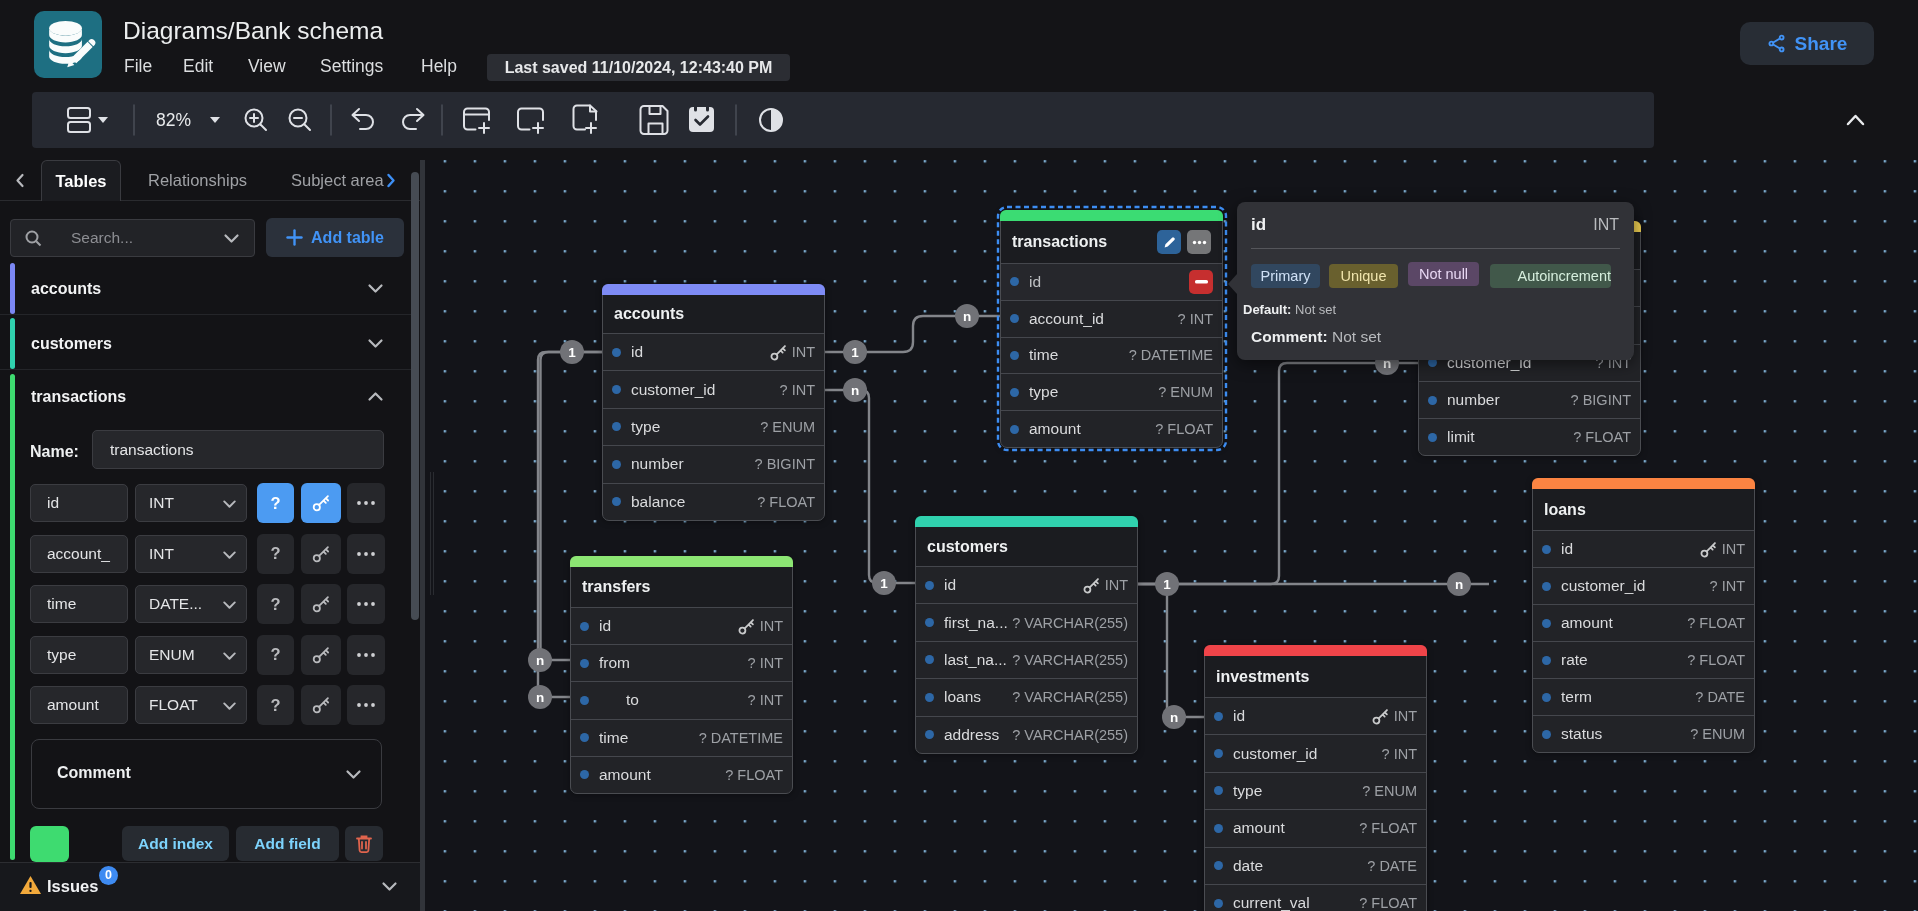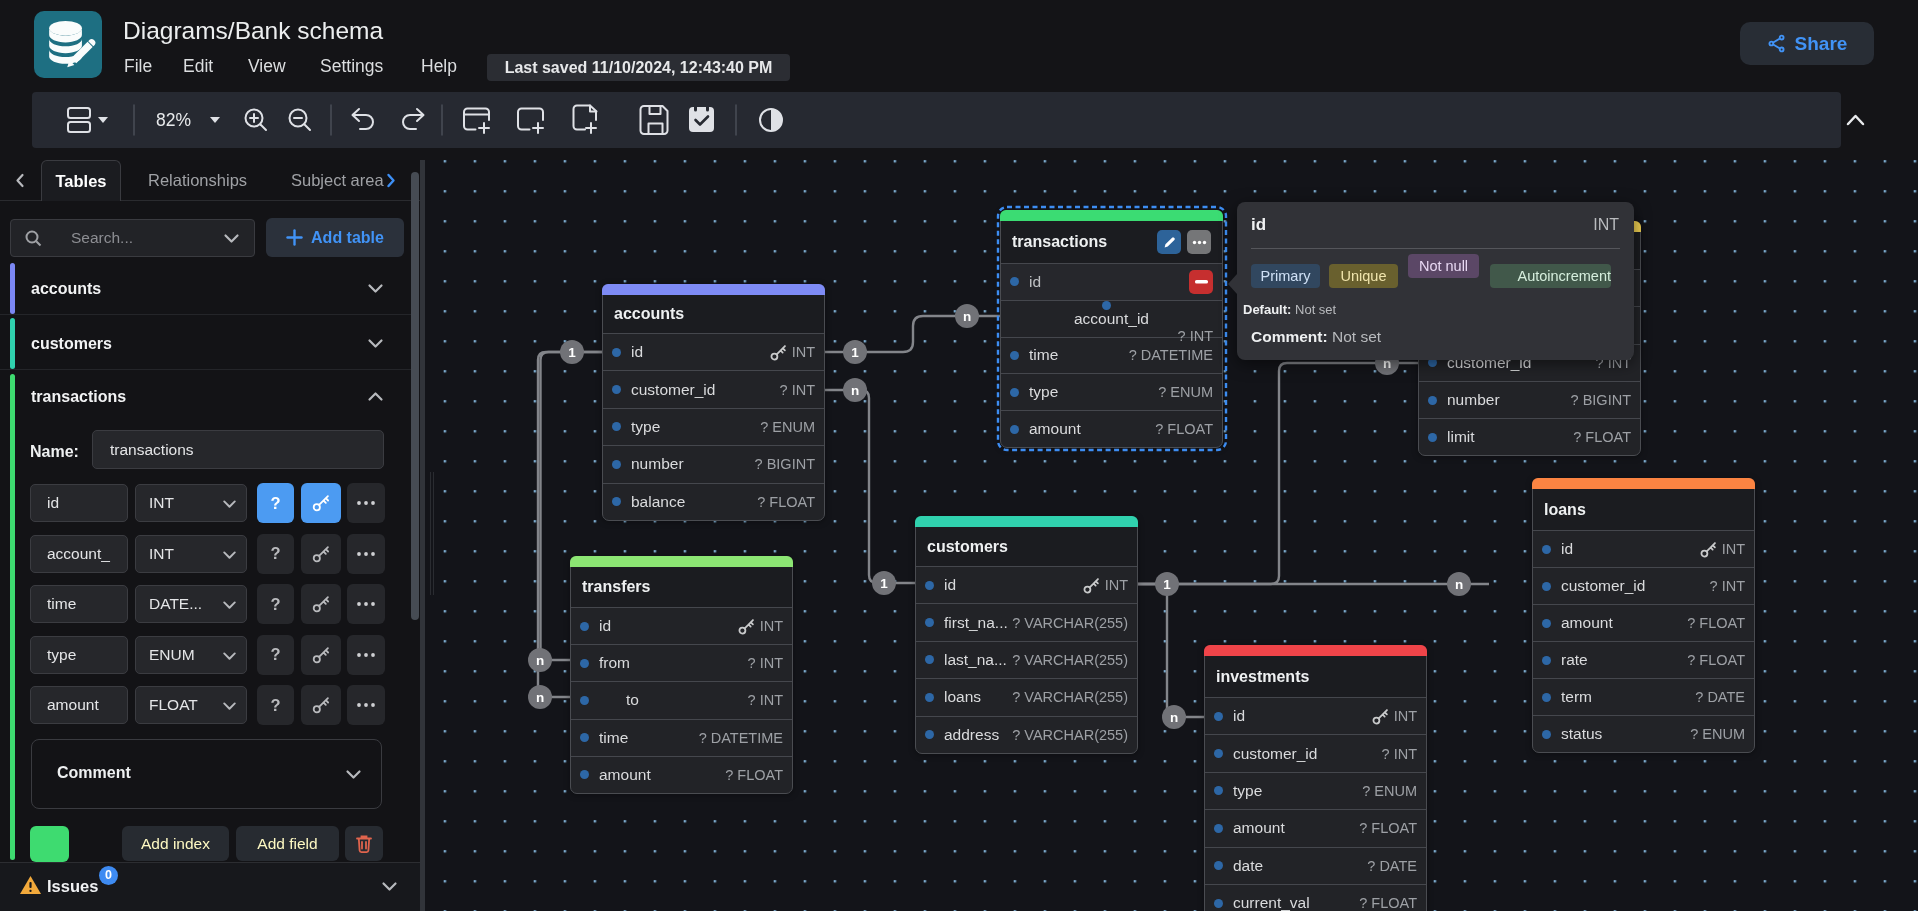--- a/index.html
+++ b/index.html
@@ -6,37 +6,37 @@
   html,body { width:1918px; height:911px; overflow:hidden; background:#141417; font-family:"Liberation Sans", sans-serif; }
   .abs { position:absolute; }
   
   #hdr { position:absolute; left:0; top:0; width:1918px; height:92px; background:#141417; z-index:20; }
   #logo { position:absolute; left:34px; top:11px; width:68px; height:67px; background:#1e6f82; border-radius:10px; }
   #title { position:absolute; left:123px; top:17px; font-size:24.5px; color:#eceeef; }
   .menu { position:absolute; top:56px; font-size:17.5px; color:#dcdee0; }
   #saved { position:absolute; left:487px; top:54px; width:303px; height:27px; background:#2b2d33; border-radius:4px; color:#e7e8ea; font-size:16px; font-weight:bold; text-align:center; line-height:27px; }
   #share { position:absolute; left:1740px; top:22px; width:134px; height:43px; background:#282d35; border-radius:10px; color:#4193f6; font-size:19px; font-weight:bold; display:flex; align-items:center; justify-content:center; gap:9px; }
   
-  #tbar { position:absolute; left:32px; top:92px; z-index:22; width:1809px; height:56px; background:#262931; border-radius:4px; }
+  #tbar { position:absolute; left:32px; top:92px; z-index:22; width:1622px; height:56px; background:#262931; border-radius:4px; }
   
   #side { position:absolute; left:0; top:160px; width:423px; height:751px; background:#131316; z-index:15; }
   #tabbar { position:absolute; left:0; top:0; width:423px; height:41px; border-bottom:1px solid #2a2b2f; }
   #tabactive { position:absolute; left:41px; top:0; width:80px; height:41px; background:#1b1c20; border:1px solid #3a3b40; border-bottom:none; border-radius:6px 6px 0 0; color:#fff; font-weight:bold; font-size:16.5px; text-align:center; line-height:40px; }
   .tabtxt { position:absolute; top:0; height:41px; line-height:41px; color:#9fa1a5; font-size:16.5px; }
   #search { position:absolute; left:10px; top:59px; width:245px; height:38px; background:#222327; border:1px solid #3a3b40; border-radius:4px; }
   #addtable { position:absolute; left:266px; top:58px; width:138px; height:39px; background:#2b313b; border-radius:6px; color:#4193f6; font-size:16px; font-weight:bold; display:flex; align-items:center; justify-content:center; gap:8px; }
   .acc { position:absolute; left:0; width:415px; height:51px; }
   .accbar { position:absolute; left:10px; top:0; width:5px; height:51px; border-radius:3px; }
   .acctitle { position:absolute; left:31px; top:0; height:51px; line-height:51px; font-size:16px; font-weight:bold; color:#f2f3f4; }
   .accsep { position:absolute; left:0; width:415px; height:1px; background:#242529; }
   .chev { stroke:#b7b9bd; stroke-width:2.2; fill:none; stroke-linecap:round; stroke-linejoin:round; }
   .inp { position:absolute; background:#26272b; border:1px solid #3b3c41; border-radius:5px; color:#e4e5e7; font-size:15.5px; }
   .fbtn { position:absolute; width:38px; height:38px; background:#26272b; border-radius:6px; display:flex; align-items:center; justify-content:center; color:#b9babd; font-size:16.5px; font-weight:bold; }
   .fbtn.on { background:#4c9bf2; color:#fff; }
-  .blue { color:#fef9c3; font-weight:normal; font-size:15.5px; }
+  .blue { color:#7dd3fc; font-weight:bold; font-size:15.5px; }
   
   #canvas { position:absolute; left:425px; top:160px; width:1493px; height:751px; background-color:#131419; z-index:1; }
   #lines { position:absolute; left:0; top:0; width:1918px; height:911px; z-index:2; pointer-events:none; }
   .tbl { position:absolute; width:223px; background:#222327; border:1px solid #4a4c51; border-radius:7px; z-index:3; box-shadow:0 1px 6px rgba(0,0,0,.35); }
   .strip { height:11px; border-radius:6px 6px 0 0; margin:-1px -1px 0 -1px; }
   .ttl { display:flex; align-items:center; padding:0 11px; font-size:16px; font-weight:bold; color:#eef0f1; background:#1b1c20; }
   .fr { display:flex; align-items:center; padding:0 9px; border-top:1px solid #45474d; }
   .fdot { width:9px; height:9px; border-radius:50%; background:#2d67a6; margin-right:10px; flex:none; }
   .fn { font-size:15.5px; color:#dadbdd; }
   .ft { margin-left:auto; font-size:14.5px; color:#9da0a5; display:flex; align-items:center; gap:5px; }
@@ -381,21 +381,21 @@
         </span></div>
       <div class="fr" style="height:36.8px;background:#26272c;">
         <span class="fdot"></span>
         <span class="fn" style="color:#bfc1c4;">id</span>
         <span style="margin-left:auto;width:24px;height:24px;background:#c62f2f;border-radius:5px;display:flex;align-items:center;justify-content:center;">
           <svg width="13" height="4" viewBox="0 0 13 4">
             <rect width="13" height="3.6" rx="1.6" fill="#fff"></rect>
           </svg>
         </span>
       </div>
-      <div class="fr" style="height:36.8px;flex-direction:column;">
+      <div class="fr" style="height:36.8px;">
         <span class="fdot"></span>
         <span class="fn">account_id</span>
         <span class="ft">
           <span>? INT</span>
         </span>
       </div>
       <div class="fr" style="height:36.8px;">
         <span class="fdot"></span>
         <span class="fn">time</span>
         <span class="ft">
@@ -422,21 +422,21 @@
     </svg>
     <div style="position:absolute;left:1237px;top:202px;width:397px;height:158px;background:#313237;border-radius:8px;z-index:6;box-shadow:0 4px 16px rgba(0,0,0,.5);">
       <svg style="position:absolute;left:-9px;top:72px;" width="9" height="20" viewBox="0 0 9 20">
         <path d="M9 0 L0 10 L9 20 Z" fill="#313237"></path>
       </svg>
       <span style="position:absolute;left:14px;top:13px;font-size:17px;font-weight:bold;color:#f0f1f2;">id</span>
       <span style="position:absolute;right:15px;top:14px;font-size:16px;color:#b9bbbe;">INT</span>
       <div style="position:absolute;left:14px;top:46px;width:369px;height:1px;background:#55565b;"></div>
       <span style="position:absolute;left:14px;top:62px;width:69px;height:24px;background:#31475f;color:#cfe0f5;font-size:14.5px;border-radius:4px;text-align:center;line-height:24px;">Primary</span>
       <span style="position:absolute;left:92px;top:62px;width:69px;height:24px;background:#69602e;color:#f0e4ac;font-size:14.5px;border-radius:4px;text-align:center;line-height:24px;">Unique</span>
-      <span style="position:absolute;left:171px;top:52px;width:71px;height:24px;background:#5b4766;color:#e8d8f3;font-size:14.5px;border-radius:4px;text-align:center;line-height:24px;">Not null</span>
+      <span style="position:absolute;left:171px;top:60px;width:71px;height:24px;background:#5b4766;color:#e8d8f3;font-size:14.5px;border-radius:4px;text-align:center;line-height:24px;">Not null</span>
       <span style="position:absolute;left:253px;top:62px;width:121px;height:24px;background:#41584a;color:#d6eedd;font-size:14.5px;border-radius:4px;text-align:right;line-height:24px;">Autoincrement</span>
       <span style="position:absolute;left:6px;top:100px;font-size:13px;color:#eef0f1;"><b>Default:</b> <span style="color:#b9bbbe;">Not set</span></span>
       <span style="position:absolute;left:14px;top:126px;font-size:15.5px;color:#eef0f1;"><b>Comment:</b> <span style="color:#b9bbbe;">Not set</span></span>
     </div>
   </div>
 
 <div style="position:absolute;left:420px;top:160px;width:5px;height:751px;background:#31343a;z-index:16;"></div>
 <div style="position:absolute;left:430px;top:472px;width:1px;height:123px;background:#2a2c31;z-index:2;"></div>
 <div style="position:absolute;left:433px;top:472px;width:1px;height:123px;background:#2a2c31;z-index:2;"></div>
 <div id="hdr">

